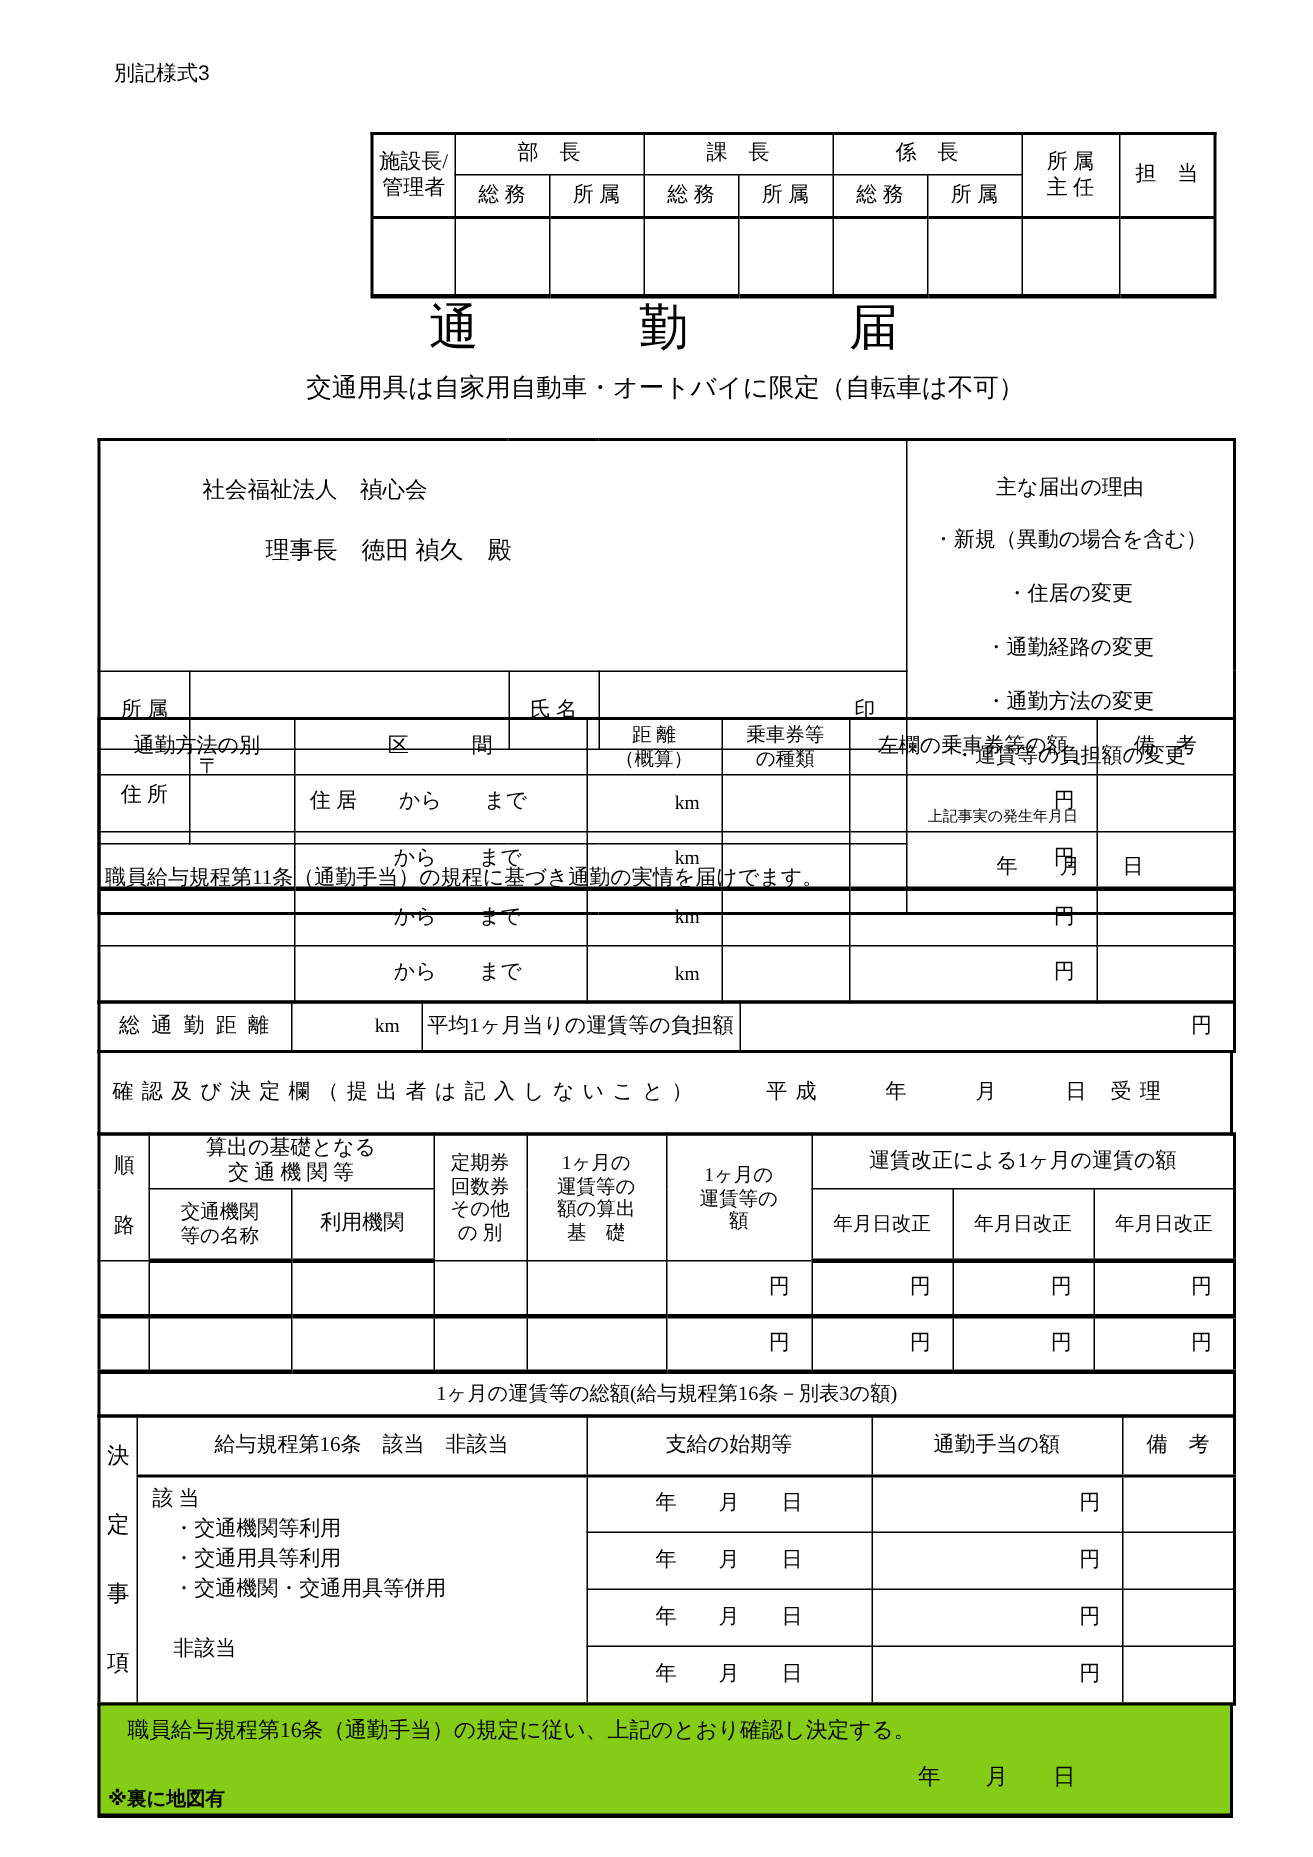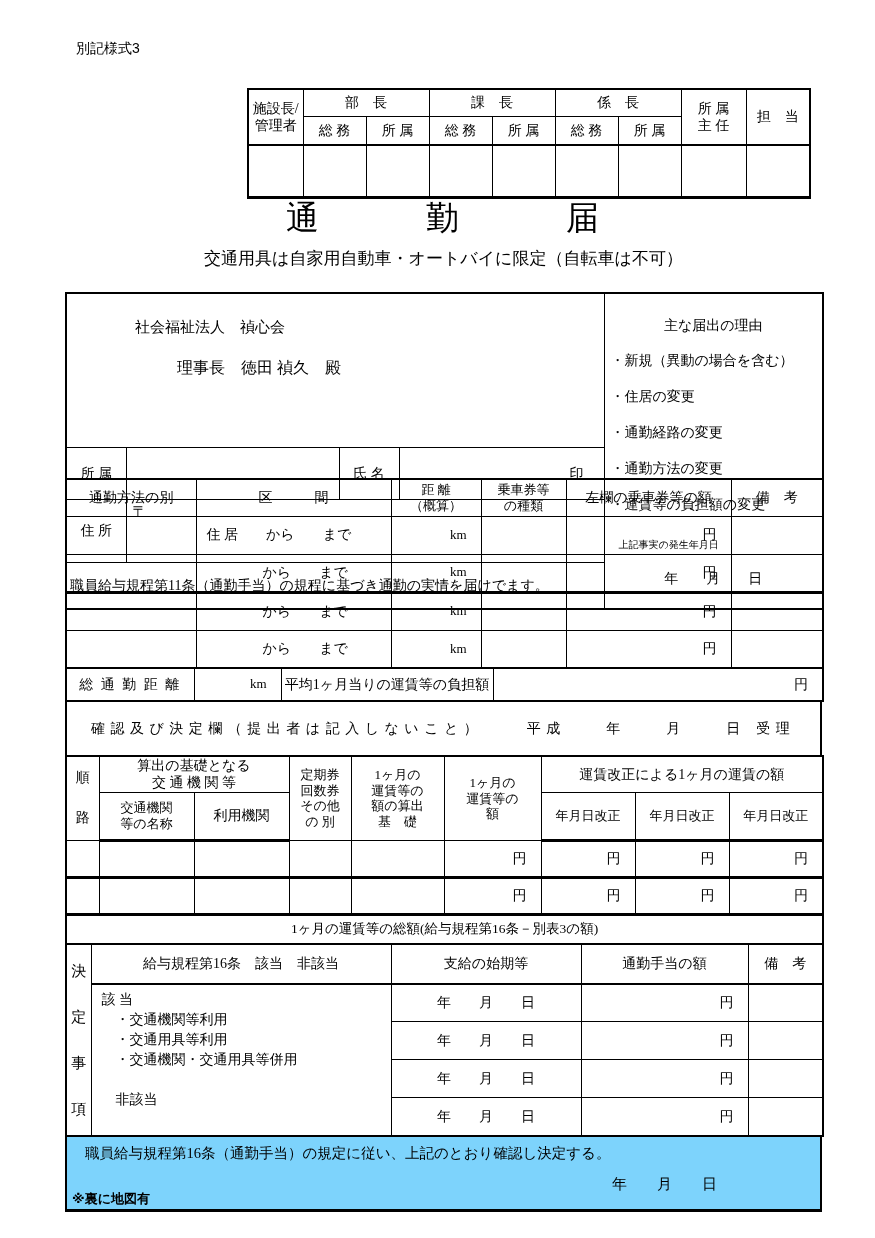--- a/index.html
+++ b/index.html
@@ -20,55 +20,55 @@
 
   
   .h27 td { height:27px; } .h29 td { height:29px; } .h52 td { height:52px; }
   .h31 td { height:31px; } .h33 td { height:33px; } .h35 td { height:35px; }
   .h37 td { height:37px; } .h38 td { height:38px; } .h40 td { height:40px; }
   .h42 td { height:42px; } .h48 td { height:48px; } .h56 td { height:56px; }
 
   .left   { text-align:left; }
   .right  { text-align:right; }
   .top    { vertical-align:top; }
-  .pl8  { padding-left:24px; }  .pl10 { padding-left:10px; }
+  .pl8  { padding-left:8px; }  .pl10 { padding-left:10px; }
   .pr14 { padding-right:14px; } .pr20 { padding-right:20px; }
   .fs13 { font-size:13px; }
 
   .form-code { left:76px; top:40px; font-size:14px; }
   .title { left:65px; top:196px; width:757px; text-align:center; font-size:33px; letter-spacing:2px; }
   .subtitle { left:65px; top:247px; width:757px; text-align:center; font-size:17px; }
 
   .org-line1 { padding:6px 0 0 68px; font-size:15px; }
   .org-line2 { padding:4px 0 0 110px; font-size:16px; }
 
   .reasons-cell { vertical-align:top; padding:5px 6px 3px 6px; }
   .reasons-title { text-align:center; font-size:14px; line-height:18px; }
-  .reasons-items { text-align:left; font-size:14px; line-height:18.5px; }
+  .reasons-items { text-align:center; font-size:14px; line-height:18.5px; }
   .occurred { text-align:left; font-size:10px; padding-left:8px; margin-top:7px; }
   .occurred-date { text-align:center; font-size:14px; margin-top:1px; }
 
   .stack { left:65px; top:478px; width:757px; }
   .stack > table { margin-top:-2px; }
   .stack > table:first-child { margin-top:0; }
 
   .thick-b td { border-bottom-width:3px; }
   .sep2 td { border-top-width:2px;font-family:Liberation Serif, serif; }
 
   .confirm-cell { display:flex; align-items:center; }
   .confirm-label { letter-spacing:1px; }
   .confirm-date { margin-left:48px; letter-spacing:1px; }
 
   .vlabel { line-height:40px; font-size:14px; }
   .vlabel-tall { line-height:46px; font-size:15px; }
   .small-h { font-size:13px; line-height:15.5px; }
 
   .applicable-cell { text-align:left; vertical-align:top; padding:5px 4px 0 10px; line-height:20px; font-size:14px; }
 
-  .final-block { position:relative; border:2px solid #000; border-top-width:2px; border-bottom-width:3px; height:77px; margin-top:-2px; background:#7dd3fc; }
+  .final-block { position:relative; border:2px solid #000; border-top-width:2px; border-bottom-width:3px; height:77px; margin-top:-2px; background:#84cc16; }
   .final-statement { padding:7px 0 0 18px; font-size:14.5px; }
   .final-date { position:absolute; left:545px; top:38px; font-size:15px; }
   .map-note { position:absolute; left:5px; bottom:1px; font-weight:bold; font-size:13px; }
 </style>
 </head>
 <body>
 
 <div class="page">
 
   <div class="abs form-code sans">別記様式3</div>

